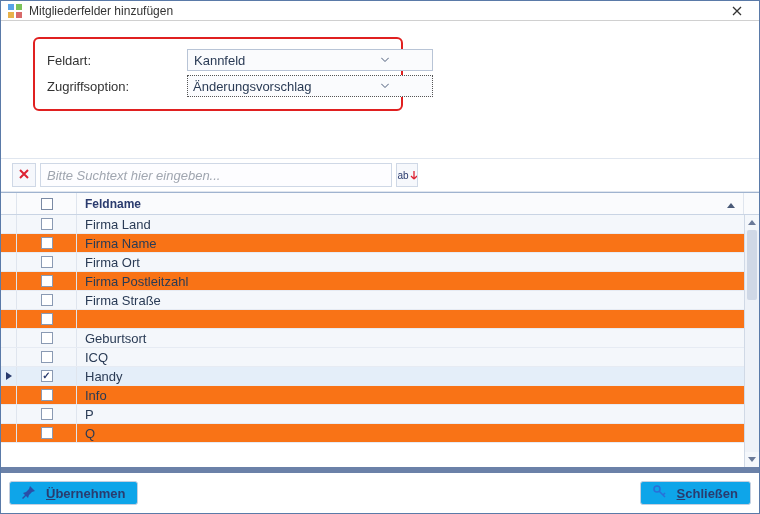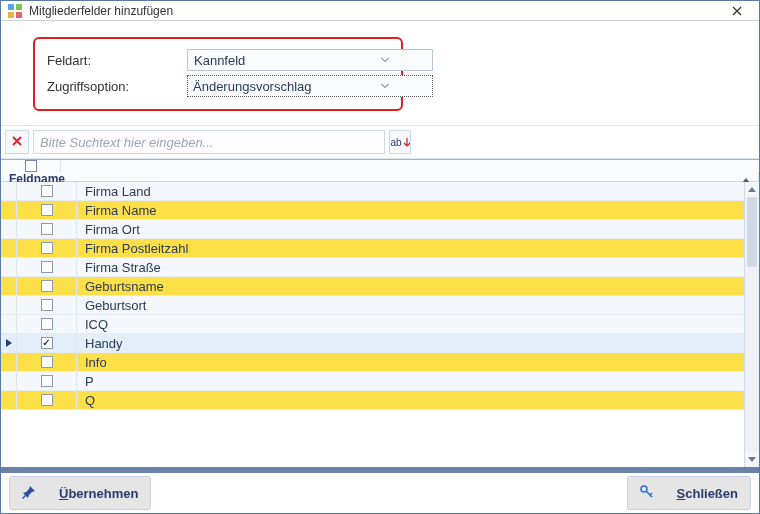--- a/index.html
+++ b/index.html
@@ -14,55 +14,55 @@
   .options-outer { padding: 16px 0 14px 0; }
   .options-box { border: 2px solid #e02020; border-radius: 6px; margin-left: 32px; width: 370px; padding: 8px 8px 10px 12px; }
   .opt-row { display: flex; align-items: center; height: 26px; }
   .opt-row label { width: 100px; font-size: 13px; color: #333; }
   .select-wrap { position: relative; flex: 1; }
   .select { width: 100%; height: 22px; border: 1px solid #b8c4d6; background: #fafbfd; padding: 0 20px 0 6px; font-size: 13px; color: #2a3b55; display: flex; align-items: center; cursor: pointer; margin-left: 40px; }
   .select.focused { border: 1px dotted #555; padding: 0 20px 0 5px; }
   .select .caret { position: absolute; right: 4px; top: 50%; transform: translateY(-50%); }
   .select .caret svg { display: block; }
 
-  .searchbar { display: flex; align-items: center; padding: 4px 4px; gap: 4px; border-top: 1px solid #e0e6ef; border-bottom: 1px solid #e0e6ef; }
+  .searchbar { display: flex; align-items: center; padding: 4px 11px; gap: 4px; border-top: 1px solid #e0e6ef; border-bottom: 1px solid #e0e6ef; margin-top: 33px; }
   .icon-btn { width: 24px; height: 24px; border: 1px solid #cfd8e6; background: #f6f8fc; display: flex; align-items: center; justify-content: center; cursor: pointer; }
   .icon-btn.small { width: 22px; }
   .search-input { flex: 0 0 352px; width: 352px; height: 24px; border: 1px solid #cfd8e6; padding: 0 6px; font-size: 13px; color: #888; background: #fdfdff; }
   .search-input::placeholder { color: #a0a6b0; font-style: italic; }
 
   .grid-wrap { flex: 1; min-height: 0; display: flex; flex-direction: column; border-top: 1px solid #9fb3cf; }
-  .grid-header { display: flex; background: #fafbfd; border-bottom: 1px solid #c9d4e4; height: 22px; flex-direction: column; }
+  .grid-header { display: flex; background: #fafbfd; border-bottom: 1px solid #c9d4e4; height: 22px; }
   .col-indicator { width: 16px; border-right: 1px solid #dfe5ee; }
   .col-check { width: 60px; border-right: 1px solid #dfe5ee; display: flex; align-items: center; justify-content: center; }
   .col-name { flex: 1; border-right: 1px solid #dfe5ee; display: flex; align-items: center; padding: 0 8px; font-weight: 600; color: #2a3b6e; position: relative; }
   .col-name .sort { position: absolute; right: 8px; top: 50%; transform: translateY(-50%); }
   .col-scroll { width: 15px; }
 
   .grid-body { flex: 1; overflow: hidden; position: relative; display: flex; }
   .grid-rows { flex: 1; }
   .row { display: flex; height: 19px; border-bottom: 1px solid #e6ebf3; font-size: 13px; color: #2a3b55; }
   .row.even { background: #f4f7fb; }
-  .row.odd { background: #fde047; }
+  .row.odd { background: #f97316; }
   .row.selected { background: #e4eef9; }
   .row .col-indicator { display: flex; align-items: center; justify-content: center; }
   .row .col-check { display: flex; align-items: center; justify-content: center; }
   .row .col-name-cell { flex: 1; display: flex; align-items: center; padding: 0 8px; }
   .chk { width: 12px; height: 12px; border: 1px solid #8a9ab3; background: #fff; display: inline-flex; align-items: center; justify-content: center; }
   .chk.checked::after { content: "✓"; font-size: 10px; line-height: 1; color: #2a3b6e; font-weight: bold; }
   .chk.header { border-color: #7a8aa4; }
 
   .vscroll { width: 15px; background: #eef2f8; border-left: 1px solid #d0d9e6; position: relative; }
   .vscroll .arrow { height: 15px; display: flex; align-items: center; justify-content: center; background: #f4f7fb; }
   .vscroll .thumb { position: absolute; left: 2px; right: 2px; top: 15px; height: 70px; background: #cfd8e6; border-radius: 2px; }
 
   .footer-divider { height: 6px; background: #6b81a8; }
   .footer { height: 40px; display: flex; align-items: center; padding: 0 8px; gap: 8px; }
   .footer .spacer { flex: 1; }
-  .btn { height: 34px; padding: 0 12px; border: 1px solid #c5cfdf; border-radius: 3px; background: #e5e5e5; display: flex; align-items: center; gap: 23px; cursor: pointer; font-size: 13px; color: #2a3b6e; font-weight: 600; }
+  .btn { height: 24px; padding: 0 12px; border: 1px solid #c5cfdf; border-radius: 3px; background: #0ea5e9; display: flex; align-items: center; gap: 10px; cursor: pointer; font-size: 13px; color: #2a3b6e; font-weight: 600; }
   .btn .acc { text-decoration: underline; }
 </style>
 </head>
 <body>
 
 <div class="window">
 
   <div class="titlebar">
     <span class="logo">
       <svg viewBox="0 0 16 16">
@@ -179,21 +179,20 @@
             <div class="col-check">
               <span class="chk"></span>
             </div>
             <div class="col-name-cell">Firma Straße</div>
           </div>
           <div class="row odd">
             <div class="col-indicator"></div>
             <div class="col-check">
               <span class="chk"></span>
             </div>
-            <div class="col-name-cell">Geburtsname</div>
           </div>
           <div class="row even">
             <div class="col-indicator"></div>
             <div class="col-check">
               <span class="chk"></span>
             </div>
             <div class="col-name-cell">Geburtsort</div>
           </div>
           <div class="row even">
             <div class="col-indicator"></div>

